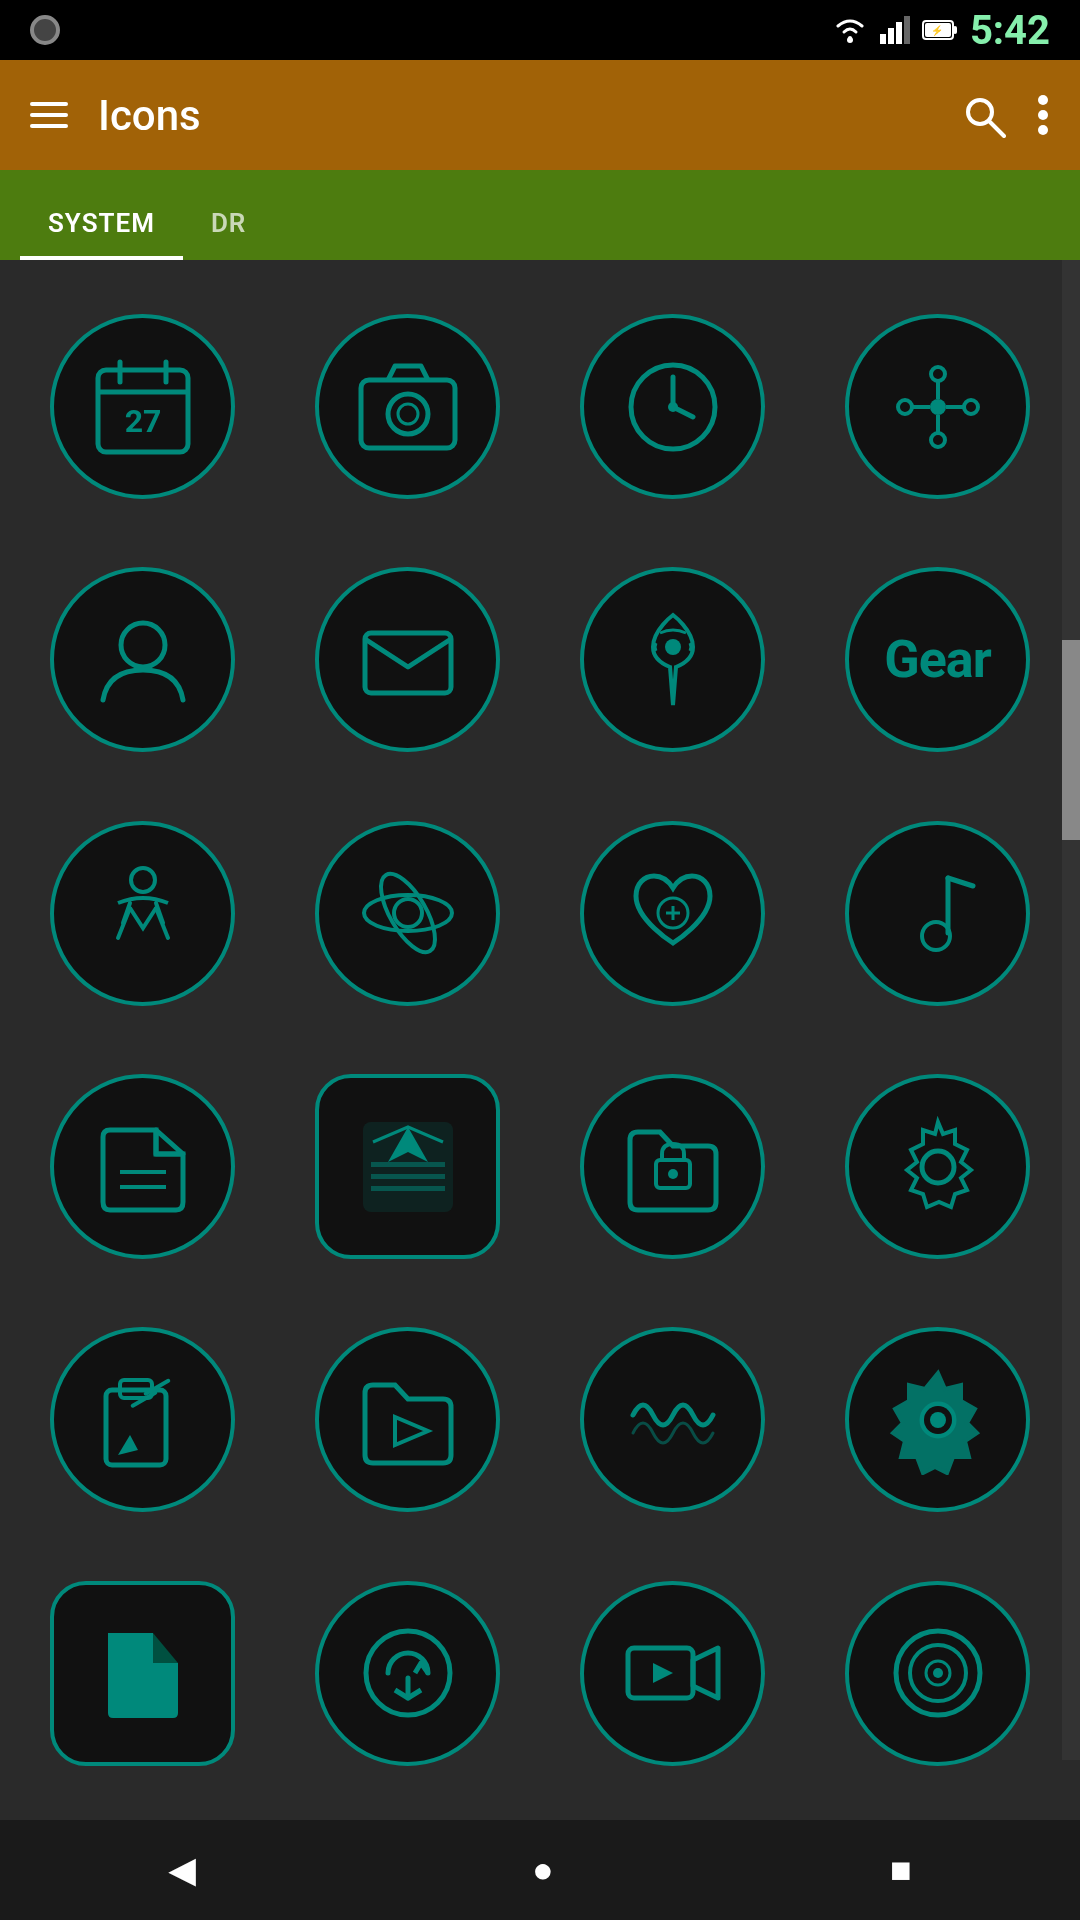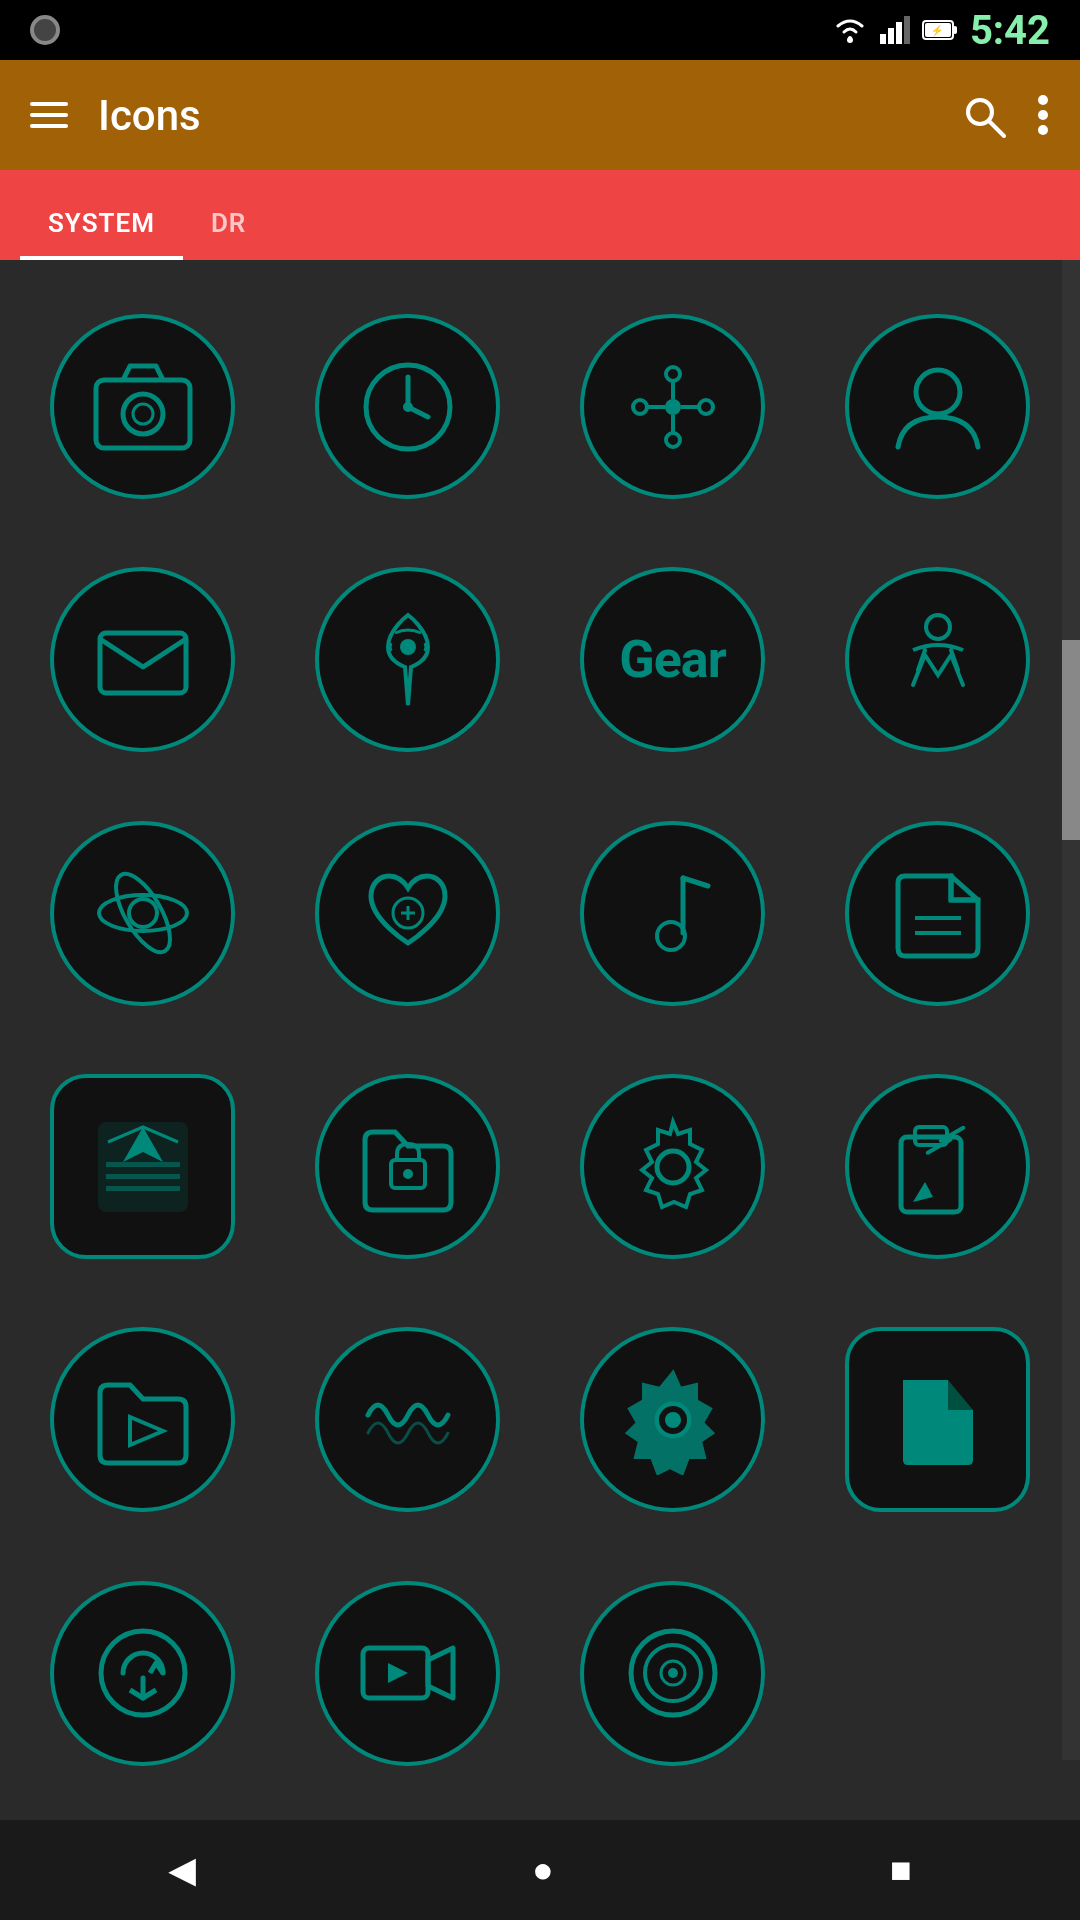--- a/index.html
+++ b/index.html
@@ -46,21 +46,21 @@
       color: white;
       font-size: 42px;
       font-weight: 500;
       flex: 1;
     }
 
     
     .tab-bar {
       width: 100%;
       height: 90px;
-      background: #ef4444;
+      background: #4d7c0f;
       display: flex;
       align-items: flex-end;
       padding: 0 20px;
       overflow: hidden;
     }
     .tab-item {
       padding: 18px 28px;
       color: rgba(255,255,255,0.7);
       font-size: 26px;
       font-weight: 600;
@@ -211,20 +211,31 @@
   </svg>
 </div>
 
 <div class="tab-bar">
   <div class="tab-item active">SYSTEM</div>
   <div class="tab-item">DR</div>
 </div>
 
 <div class="icon-grid">
 
+  <div class="icon-cell">
+    <div class="icon-circle round">
+      <svg viewBox="0 0 110 110" fill="none" xmlns="http://www.w3.org/2000/svg">
+        <rect x="10" y="18" width="90" height="82" rx="8" stroke="#00897B" stroke-width="5" fill="none"></rect>
+        <line x1="10" y1="40" x2="100" y2="40" stroke="#00897B" stroke-width="5"></line>
+        <line x1="32" y1="10" x2="32" y2="30" stroke="#00897B" stroke-width="5" stroke-linecap="round"></line>
+        <line x1="78" y1="10" x2="78" y2="30" stroke="#00897B" stroke-width="5" stroke-linecap="round"></line>
+        <text x="55" y="80" text-anchor="middle" fill="#00897B" font-size="32" font-weight="bold">27</text>
+      </svg>
+    </div>
+  </div>
 
   <div class="icon-cell">
     <div class="icon-circle round">
       <svg viewBox="0 0 110 110" fill="none">
         <rect x="8" y="28" width="94" height="68" rx="8" stroke="#00897B" stroke-width="5" fill="none"></rect>
         <path d="M35 28 L42 14 L68 14 L75 28" stroke="#00897B" stroke-width="5" fill="none" stroke-linejoin="round"></path>
         <circle cx="55" cy="62" r="20" stroke="#00897B" stroke-width="5" fill="none"></circle>
         <circle cx="55" cy="62" r="10" stroke="#00897B" stroke-width="3" fill="none"></circle>
       </svg>
     </div>

